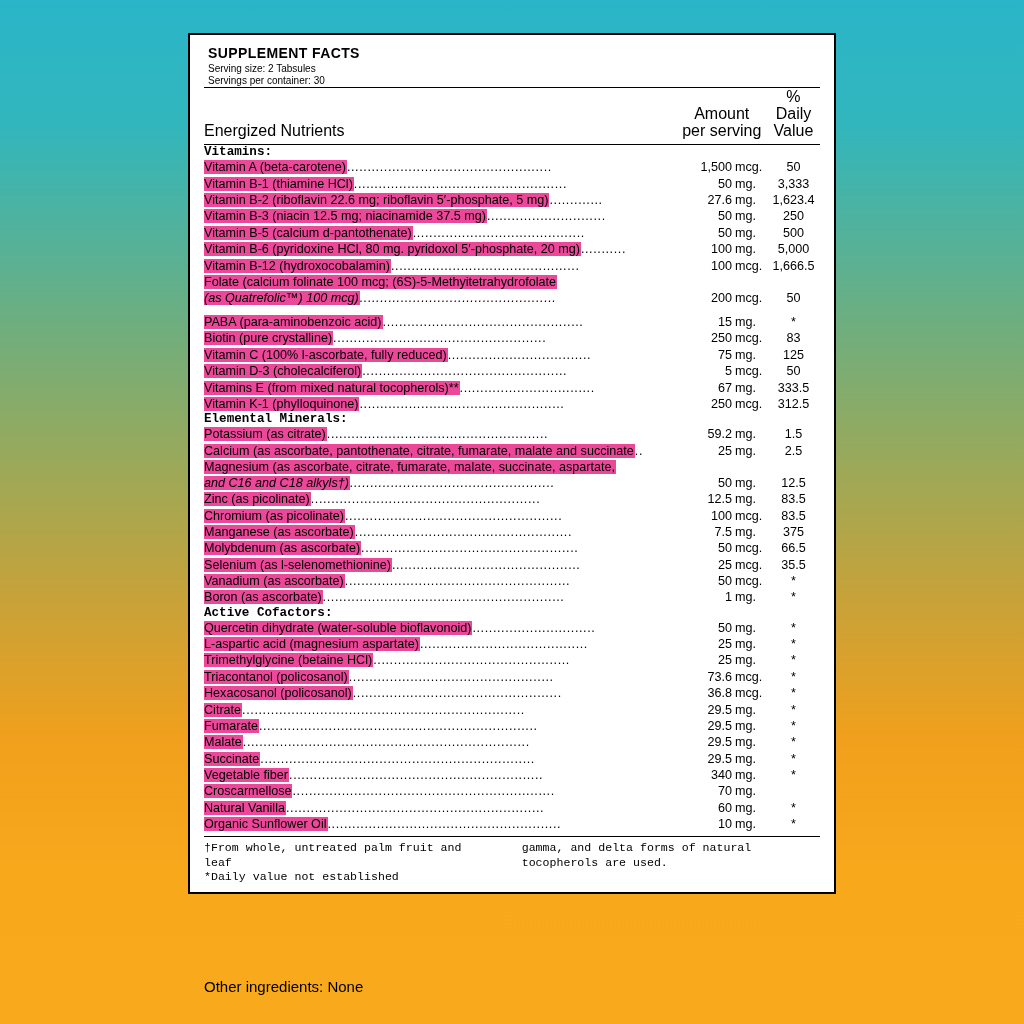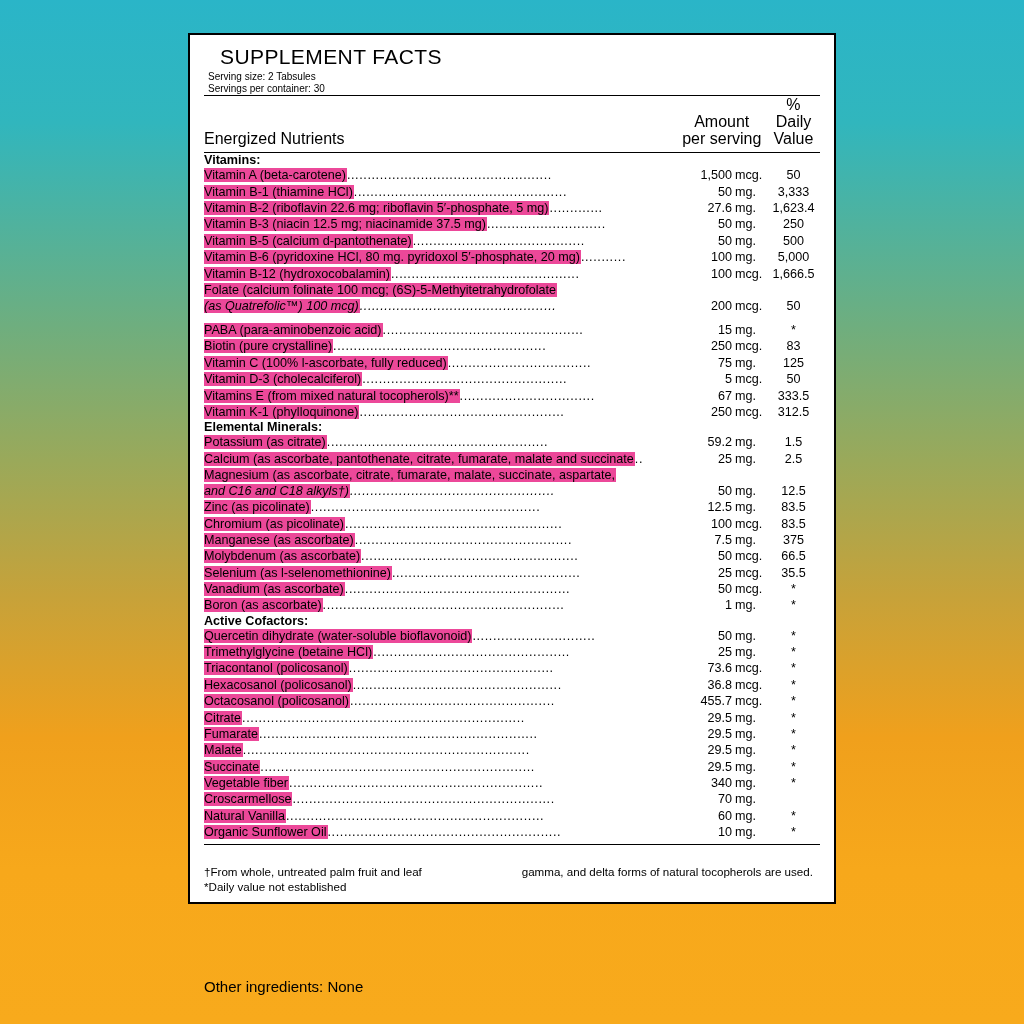--- a/index.html
+++ b/index.html
@@ -17,24 +17,24 @@
     position: absolute;
     left: 188px;
     top: 33px;
     width: 648px;
     background: #ffffff;
     border: 2px solid #000;
     box-sizing: border-box;
     padding: 8px 14px 8px 14px;
   }
   .panel-title {
-    font-size: 21px;
+    font-size: 14px;
     letter-spacing: 0.4px;
-    margin: 2px 0 2px 16px;
-    font-weight: 400;
+    margin: 2px 0 2px 4px;
+    font-weight: 700;
   }
   .serving {
     font-size: 10px;
     margin-left: 4px;
     line-height: 1.18;
   }
   .hr-thick {
     border-bottom: 1.6px solid #000;
     margin: 5px 0 0 0;
   }
@@ -60,20 +60,21 @@
   .hdr .c-amt, .hdr .c-dv {
     text-align: center;
   }
   .col-name { width: 500px; }
   .col-amt  { width: 78px; text-align: right; white-space: nowrap; padding-right: 2px !important;}
   .col-unit { width: 1px; }
   .col-dv   { width: 62px; text-align: center; white-space: nowrap; }
   .section-hd td {
     font-weight: bold;
     padding-top: 2px;
+    font-family: Liberation Mono, monospace;
   }
   .row td { line-height: 1.30; }
   .namecell {
     position: relative;
     white-space: nowrap;
     overflow: hidden;
   }
   .namecell .txt { background: #ec4899; padding-right: 1px; }
   .dots {
     letter-spacing: 0.6px;
@@ -82,21 +83,22 @@
   .unitcell { text-align: left; white-space: nowrap; width: 36px; }
   .dvcell { text-align: center; white-space: nowrap; }
   .multiline td { line-height: 1.28; }
   .indent2 { padding-left: 10px; font-style: italic; }
   .spacer td { height: 8px; line-height: 8px; font-size: 3px; }
   .footnotes {
     display: flex;
     justify-content: space-between;
     font-size: 11.6px;
     line-height: 1.22;
-    margin-top: 20px;
+    margin-top: 4px;
+    font-family: Liberation Mono, monospace;
   }
   .fn-left { width: 46%; }
   .fn-right { width: 52%; text-align: left; }
   .fn-right .l2 { padding-left: 22px; }
   .other {
     position: absolute;
     left: 204px;
     top: 978px;
     font-size: 15px;
   }
@@ -312,40 +314,40 @@
         <tr class="section-hd">
           <td colspan="4">Active Cofactors:</td>
         </tr>
         <tr class="row">
           <td class="namecell"><span class="txt">Quercetin dihydrate (water-soluble bioflavonoid)</span><span class="dots">..............................</span></td>
           <td class="amtcell">50</td>
           <td class="unitcell">mg.</td>
           <td class="dvcell">*</td>
         </tr>
         <tr class="row">
+          <td class="namecell"><span class="txt">L-aspartic acid (magnesium aspartate)</span><span class="dots">.........................................</span></td>
+          <td class="amtcell">25</td>
+          <td class="unitcell">mg.</td>
+          <td class="dvcell">*</td>
+        </tr>
+        <tr class="row">
           <td class="namecell"><span class="txt">Trimethylglycine (betaine HCl)</span><span class="dots">................................................</span></td>
           <td class="amtcell">25</td>
           <td class="unitcell">mg.</td>
           <td class="dvcell">*</td>
         </tr>
         <tr class="row">
           <td class="namecell"><span class="txt">Triacontanol (policosanol)</span><span class="dots">..................................................</span></td>
           <td class="amtcell">73.6</td>
           <td class="unitcell">mcg.</td>
           <td class="dvcell">*</td>
         </tr>
         <tr class="row">
           <td class="namecell"><span class="txt">Hexacosanol (policosanol)</span><span class="dots">...................................................</span></td>
           <td class="amtcell">36.8</td>
-          <td class="unitcell">mcg.</td>
-          <td class="dvcell">*</td>
-        </tr>
-        <tr class="row">
-          <td class="namecell"><span class="txt">Octacosanol (policosanol)</span><span class="dots">..................................................</span></td>
-          <td class="amtcell">455.7</td>
           <td class="unitcell">mcg.</td>
           <td class="dvcell">*</td>
         </tr>
         <tr class="row">
           <td class="namecell"><span class="txt">Citrate</span><span class="dots">.....................................................................</span></td>
           <td class="amtcell">29.5</td>
           <td class="unitcell">mg.</td>
           <td class="dvcell">*</td>
         </tr>
         <tr class="row">

